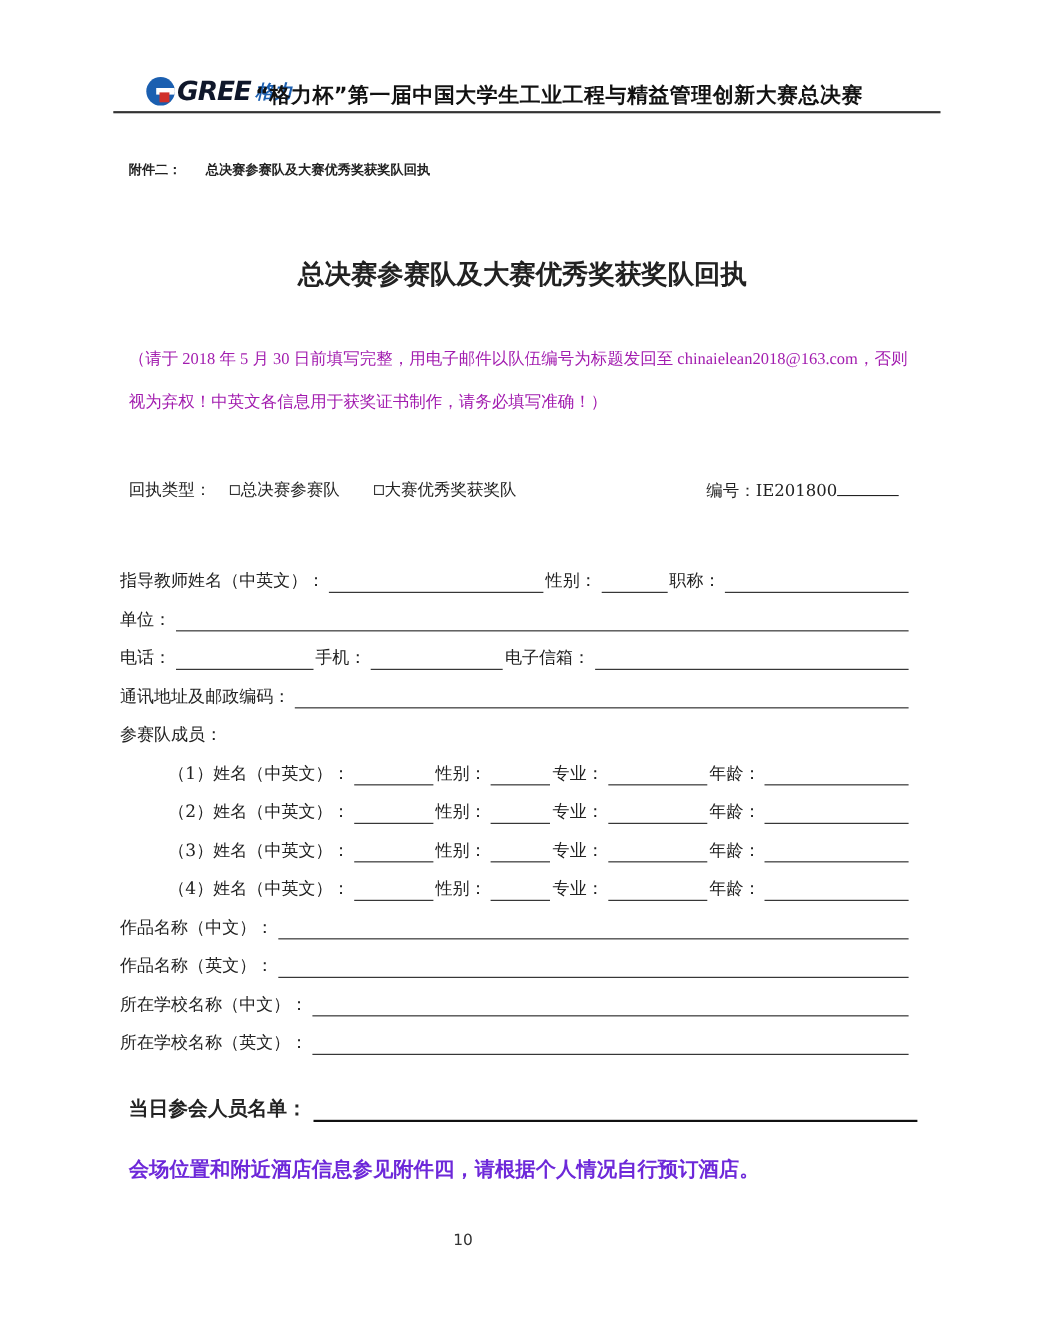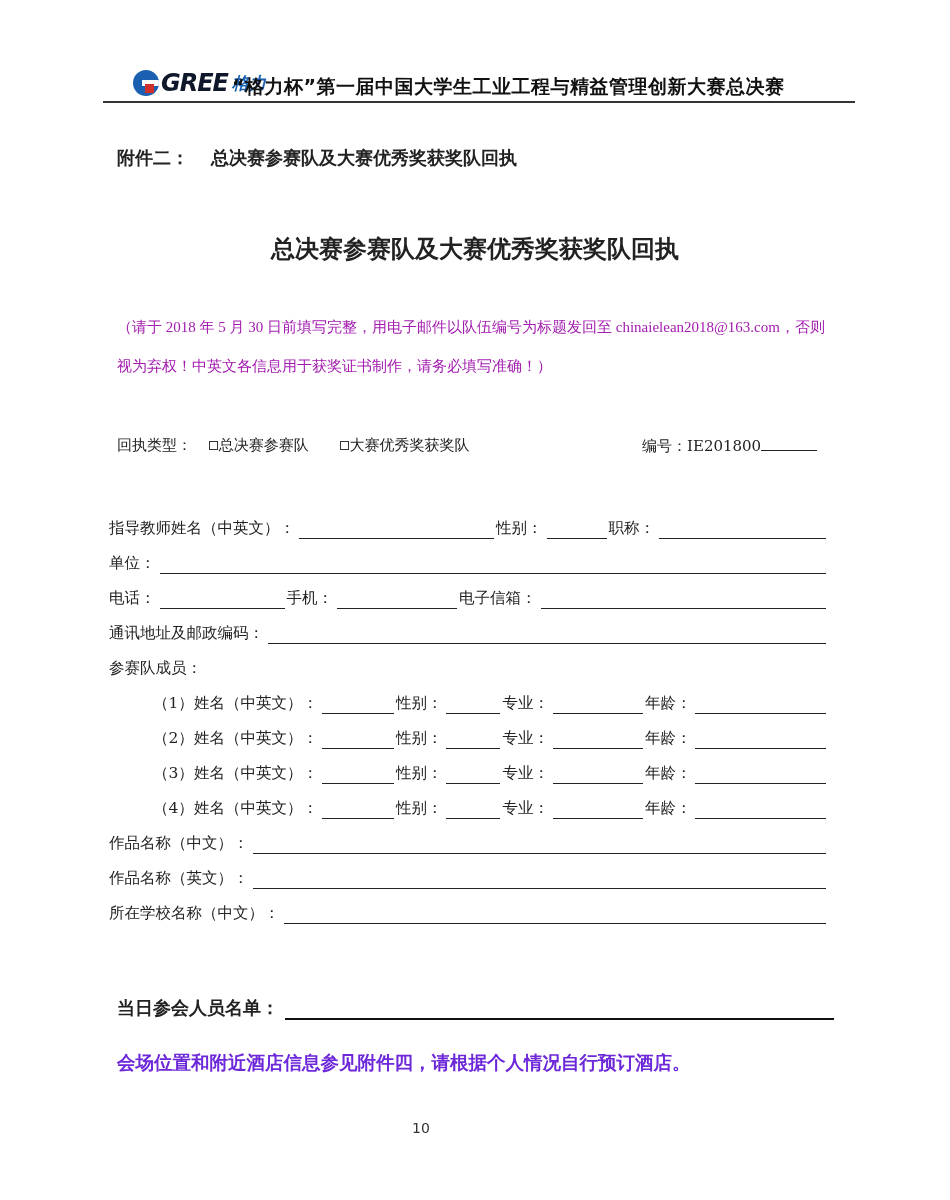--- a/index.html
+++ b/index.html
@@ -10,21 +10,21 @@
   .abs { position: absolute; }
   
   .logo { left: 133px; top: 70px; height: 26px; display: flex; align-items: center; }
   .logo-mark { width: 26px; height: 26px; border-radius: 50%; background: #1b5fb0; position: relative; overflow: hidden; }
   .logo-mark::after { content: ""; position: absolute; left: 9px; top: 10px; width: 20px; height: 6px; background: #fff; }
   .logo-mark::before { content: ""; position: absolute; left: 12px; top: 14px; width: 9px; height: 9px; background: #d0302a; z-index: 1; }
   .logo-text { font-family: "DejaVu Sans", sans-serif; font-weight: bold; font-style: italic; color: #0f172a; font-size: 24px; margin-left: 2px; letter-spacing: -1px; }
   .logo-cn { font-family: "DejaVu Sans", sans-serif; font-weight: bold; font-style: italic; color: #1b5fb0; font-size: 17px; margin-left: 4px; }
   .header-title { left: 232px; top: 74px; font-family: "DejaVu Sans", sans-serif; font-weight: bold; font-size: 19px; color: #111; letter-spacing: 0.5px; }
   .header-rule { left: 103px; top: 101px; width: 752px; height: 2px; background: #333; }
-  .attach { left: 117px; top: 146px; font-family: "DejaVu Sans", sans-serif; font-weight: bold; font-size: 18px; color: #222; }
+  .attach { left: 117px; top: 146px; font-family: "DejaVu Sans", sans-serif; font-weight: bold; font-size: 12px; color: #222; }
   .attach span + span { margin-left: 22px; }
   .title { left: 0; width: 950px; top: 233px; text-align: center; font-family: "DejaVu Sans", sans-serif; font-weight: bold; font-size: 24px; color: #222; }
   .notice { left: 117px; width: 720px; top: 308px; color: #a21caf; font-size: 15px; line-height: 38.5px; font-family: Liberation Serif, serif; }
   .type-row { left: 117px; top: 436px; font-size: 15px; color: #222; width: 715px; }
   .type-row .opt { display: inline-flex; align-items: center; }
   .chk { width: 7px; height: 7px; border: 1px solid #333; display: inline-block; margin-right: 1px; }
   .serial { position: absolute; left: 525px; top: 0; }
   .blank { display: inline-block; border-bottom: 1px solid #222; height: 14px; vertical-align: baseline; }
   .form { left: 109px; top: 504px; width: 717px; font-size: 15.5px; }
   .line { display: flex; align-items: flex-end; height: 35px; white-space: nowrap; }
@@ -145,20 +145,24 @@
     <span class="fill"></span>
   </div>
   <div class="line">
     <span>作品名称（英文）：</span>
     <span class="fill"></span>
   </div>
   <div class="line">
     <span>所在学校名称（中文）：</span>
     <span class="fill"></span>
   </div>
+  <div class="line">
+    <span>所在学校名称（英文）：</span>
+    <span class="fill"></span>
+  </div>
 </div>
 
 <div class="abs attendees">
   <span>当日参会人员名单：</span>
   <span class="fill"></span>
 </div>
 
 <div class="abs hotel">会场位置和附近酒店信息参见附件四，请根据个人情况自行预订酒店。</div>
 
 <div class="abs pagenum">10</div>

